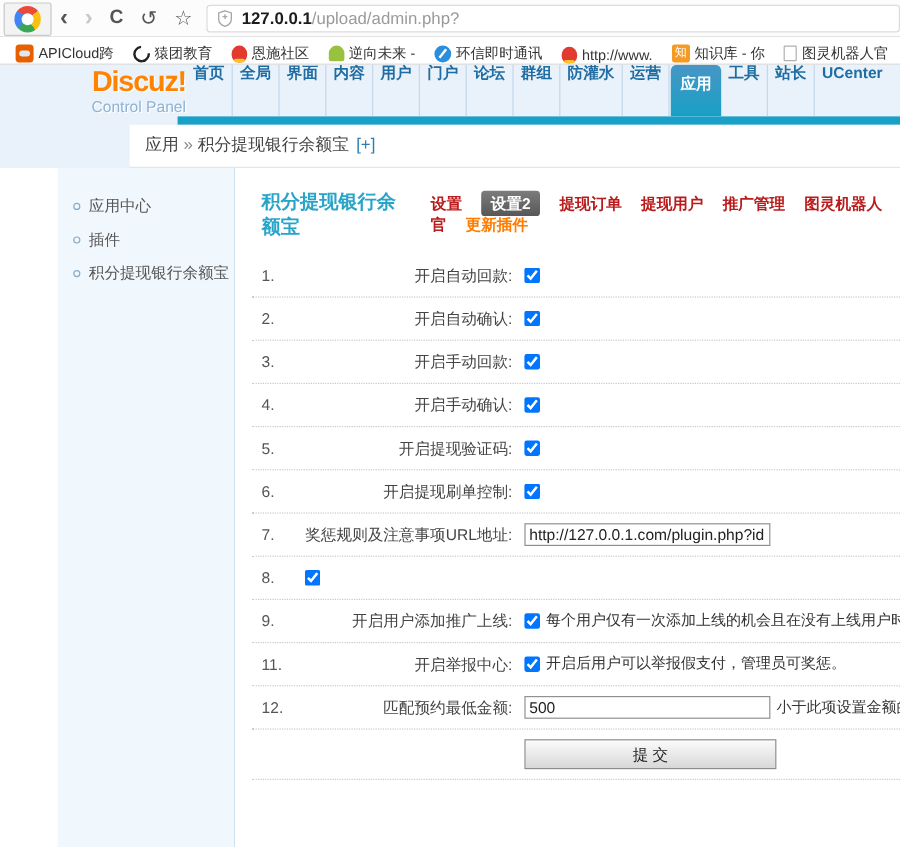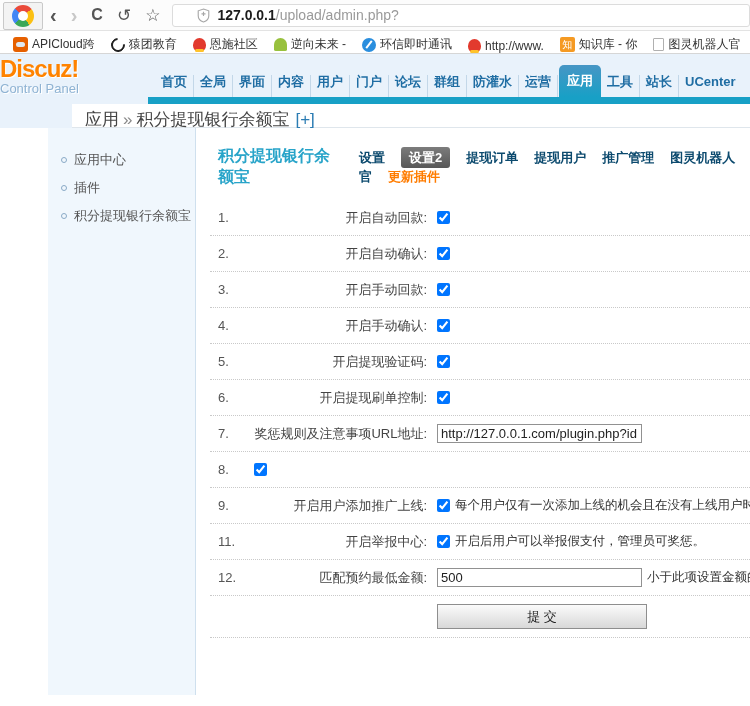--- a/index.html
+++ b/index.html
@@ -14,21 +14,21 @@
               justify-content: center; }
   .chrome-logo { width: 22px; height: 22px; border-radius: 50%; position: relative;
       background: conic-gradient(#ea4a3a 0 14%, #fbc012 14% 40%, #3aa757 40% 63%, #4286f5 63% 87%, #ea4a3a 87% 100%); }
   .chrome-logo::after { content:''; position:absolute; inset:6px; background:#fff; border-radius:50%; }
   .tb-icon { font-size: 17px; color: #555; margin: 0 7px; line-height: 1; cursor: default; }
   .tb-back { font-size: 20px; font-weight: bold; }
   .tb-fwd  { font-size: 20px; font-weight: bold; color: #c8c8c8; }
   .tb-reload { font-weight: bold; font-size: 16px; }
   .url-bar { flex: 1; height: 23px; margin-left: 5px; border: 1px solid #dcdcdc;
              border-radius: 3px; background: #fff; display: flex; align-items: center;
-             padding: 0 24px; overflow: hidden; }
+             padding: 0 8px; overflow: hidden; }
   .shield { margin-right: 7px; flex-shrink: 0; }
   .url-host { font-weight: bold; color: #1c1c1c; font-size: 14px; }
   .url-path { color: #9a9a9a; font-size: 14px; }
 
   .bookmarks { height: 23px; background: #fff; border-bottom: 1px solid #d6d6d6;
                display: flex; align-items: flex-end; padding-left: 5px; overflow: hidden; white-space: nowrap; }
   .bm-item { display: inline-flex; align-items: center; margin: 0 8px; flex-shrink: 0; }
   .bm-label { font-size: 12px; color: #333; }
   .bm-icon { width: 15px; height: 15px; margin-right: 4px; display: inline-flex; align-items: center;
              justify-content: center; position: relative; flex-shrink: 0; font-size: 10px; }
@@ -39,50 +39,50 @@
   .ic-qq-red::after { content:''; position: absolute; bottom: 0; width: 9px; height: 3px; background: #ffc32b; border-radius: 2px; }
   .ic-android { background: #98c13d; border-radius: 7px 7px 2px 2px; width: 13px; height: 13px; }
   .ic-huanxin { background: #2a8ede; border-radius: 50%; width: 14px; height: 14px; }
   .ic-huanxin::after { content:''; width: 2px; height: 9px; background: #fff; transform: rotate(38deg); }
   .ic-zhi { background: #f59a23; border-radius: 2px; color: #fff; line-height: 15px; text-align: center; }
   .ic-page { background: #fff; border: 1px solid #b0b0b0; width: 11px; height: 13px; border-radius: 1px; }
 
   
   .dz-header { background: #e9f2fb; }
   .dz-top { height: 43px; display: flex; }
-  .dz-logo { width: 155px; text-align: left; padding-top: 3px; flex-shrink: 0; }
+  .dz-logo { width: 155px; text-align: right; padding-top: 3px; flex-shrink: 0; }
   .dz-logo-main { font-size: 24px; font-weight: bold; color: #ff8300; line-height: 1.0;
                   text-shadow: 1px 1px 0 #fff; letter-spacing: -1px; }
   .dz-logo-sub { font-size: 13px; color: #8fb3d3; text-shadow: 1px 1px 0 #fff; }
-  .dz-nav { display: flex; align-items: flex-end; white-space: nowrap; overflow: hidden; flex: 1; }
+  .dz-nav { display: flex; white-space: nowrap; overflow: hidden; flex: 1; }
   .nav-item { padding: 0 6px 9px; border-right: 1px solid #c3d7e8; color: #1f6da3;
               font-weight: bold; font-size: 13px; line-height: 1; cursor: pointer; }
   .nav-item.active { background: linear-gradient(#4796c5, #18a0c6); color: #fff;
               border-radius: 5px 5px 0 0; padding: 9px 8px 10px; border-right: none; margin-left: 1px; }
   .nav-item:last-child { border-right: none; }
   .dz-bar { height: 7px; background: #18a0c6; margin-left: 148px; }
-  .breadcrumb { margin-left: 72px; background: #fff; height: 24px; line-height: 32px;
-                border-bottom: 1px solid #dfe6ec; padding-left: 13px; font-size: 17px;
+  .breadcrumb { margin-left: 108px; background: #fff; height: 36px; line-height: 32px;
+                border-bottom: 1px solid #dfe6ec; padding-left: 13px; font-size: 14px;
                 color: #444; }
   .breadcrumb .bc-sep { color: #888; margin: 0 4px; }
   .breadcrumb .bc-add { color: #2b7cb3; margin-left: 6px; }
 
   
   .page-body { display: flex; height: 567px; padding-left: 48px; }
   .sidebar { width: 148px; flex-shrink: 0; background: #f0f7fd; border-right: 1px solid #cfe0ee;
              padding-top: 18px; }
   .sb-item { display: flex; align-items: center; padding: 5px 0 5px 13px; font-size: 13px;
              color: #555; cursor: pointer; }
   .sb-bullet { width: 6px; height: 6px; border: 1px solid #8aaac7; border-radius: 50%;
                margin-right: 7px; flex-shrink: 0; }
   .main { flex: 1; overflow: hidden; padding: 12px 0 0 14px; background: #fff; }
 
   .main-head { display: flex; align-items: center; margin: 6px 0 12px 8px; }
   .main-title { font-size: 16px; font-weight: bold; color: #28a4c9; margin-right: 22px; }
-  .ptab { font-size: 13px; font-weight: bold; color: #0c4a6e; margin-right: 16px; cursor: pointer; }
+  .ptab { font-size: 13px; font-weight: bold; color: #b91c1c; margin-right: 16px; cursor: pointer; }
   .ptab-active { background: linear-gradient(#7c7c7c, #575757); color: #fff; border-radius: 3px;
                  padding: 3px 8px; }
   .ptab-hl { color: #ff7c00; }
 
   .frow { display: flex; align-items: center; height: 36px; border-bottom: 1px dotted #c9c9c9;
           padding-left: 8px; white-space: nowrap; }
   .fnum { width: 26px; color: #555; font-size: 13px; flex-shrink: 0; }
   .flabel { width: 183px; text-align: right; color: #444; font-size: 13px; flex-shrink: 0; }
   .fctrl { margin-left: 10px; display: flex; align-items: center; flex-shrink: 0; }
   .fcheck { width: 13px; height: 13px; }

